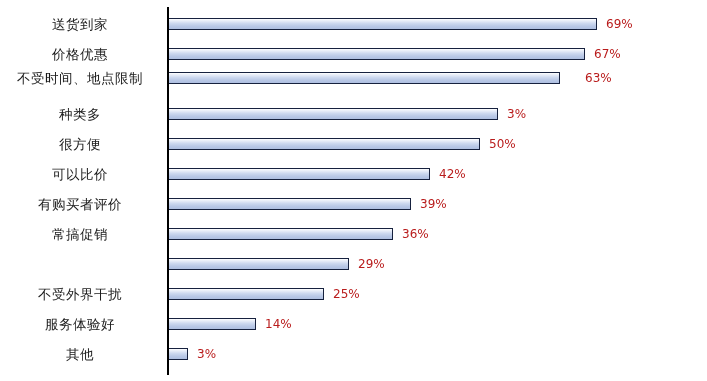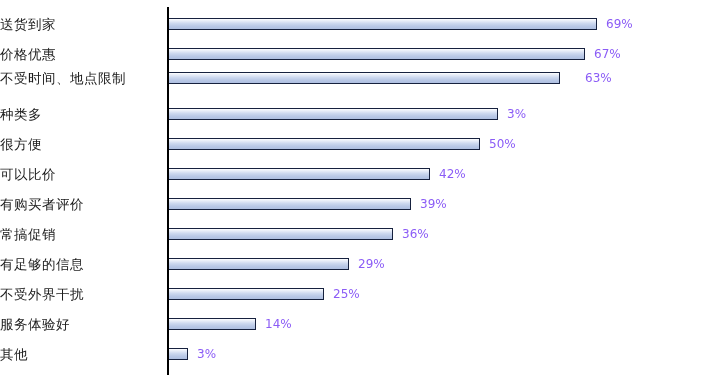--- a/index.html
+++ b/index.html
@@ -48,21 +48,21 @@
   }
 
   
   .cat-label {
     position: absolute;
     left: 0;
     top: 0;
     width: 160px;
     height: 30px;
     line-height: 30px;
-    text-align: left;
+    text-align: center;
     font-size: 13.5px;
     color: #1a1a1a;
     white-space: nowrap;
     letter-spacing: 0.5px;
   }
 
   
   .bar-wrap {
     position: absolute;
     left: 169px;
@@ -85,21 +85,21 @@
         #aebfe1 100%);
   }
 
   
   .val-label {
     position: absolute;
     top: 0;
     height: 30px;
     line-height: 30px;
     font-size: 12px;
-    color: #8b5cf6;
+    color: #b91c1c;
     white-space: nowrap;
   }
 </style>
 </head>
 <body>
 
 <div id="chart-root">
 
   <div id="axis-line"></div>
 
@@ -154,21 +154,20 @@
         <div class="val-label" style="left: 420px;">39%</div>
       </div>
       <div class="bar-row" style="top: 219px;">
         <div class="cat-label">常搞促销</div>
         <div class="bar-wrap" style="width: 224px;">
           <div class="bar"></div>
         </div>
         <div class="val-label" style="left: 402px;">36%</div>
       </div>
       <div class="bar-row" style="top: 249px;">
-        <div class="cat-label">有足够的信息</div>
         <div class="bar-wrap" style="width: 180px;">
           <div class="bar"></div>
         </div>
         <div class="val-label" style="left: 358px;">29%</div>
       </div>
       <div class="bar-row" style="top: 279px;">
         <div class="cat-label">不受外界干扰</div>
         <div class="bar-wrap" style="width: 155px;">
           <div class="bar"></div>
         </div>

